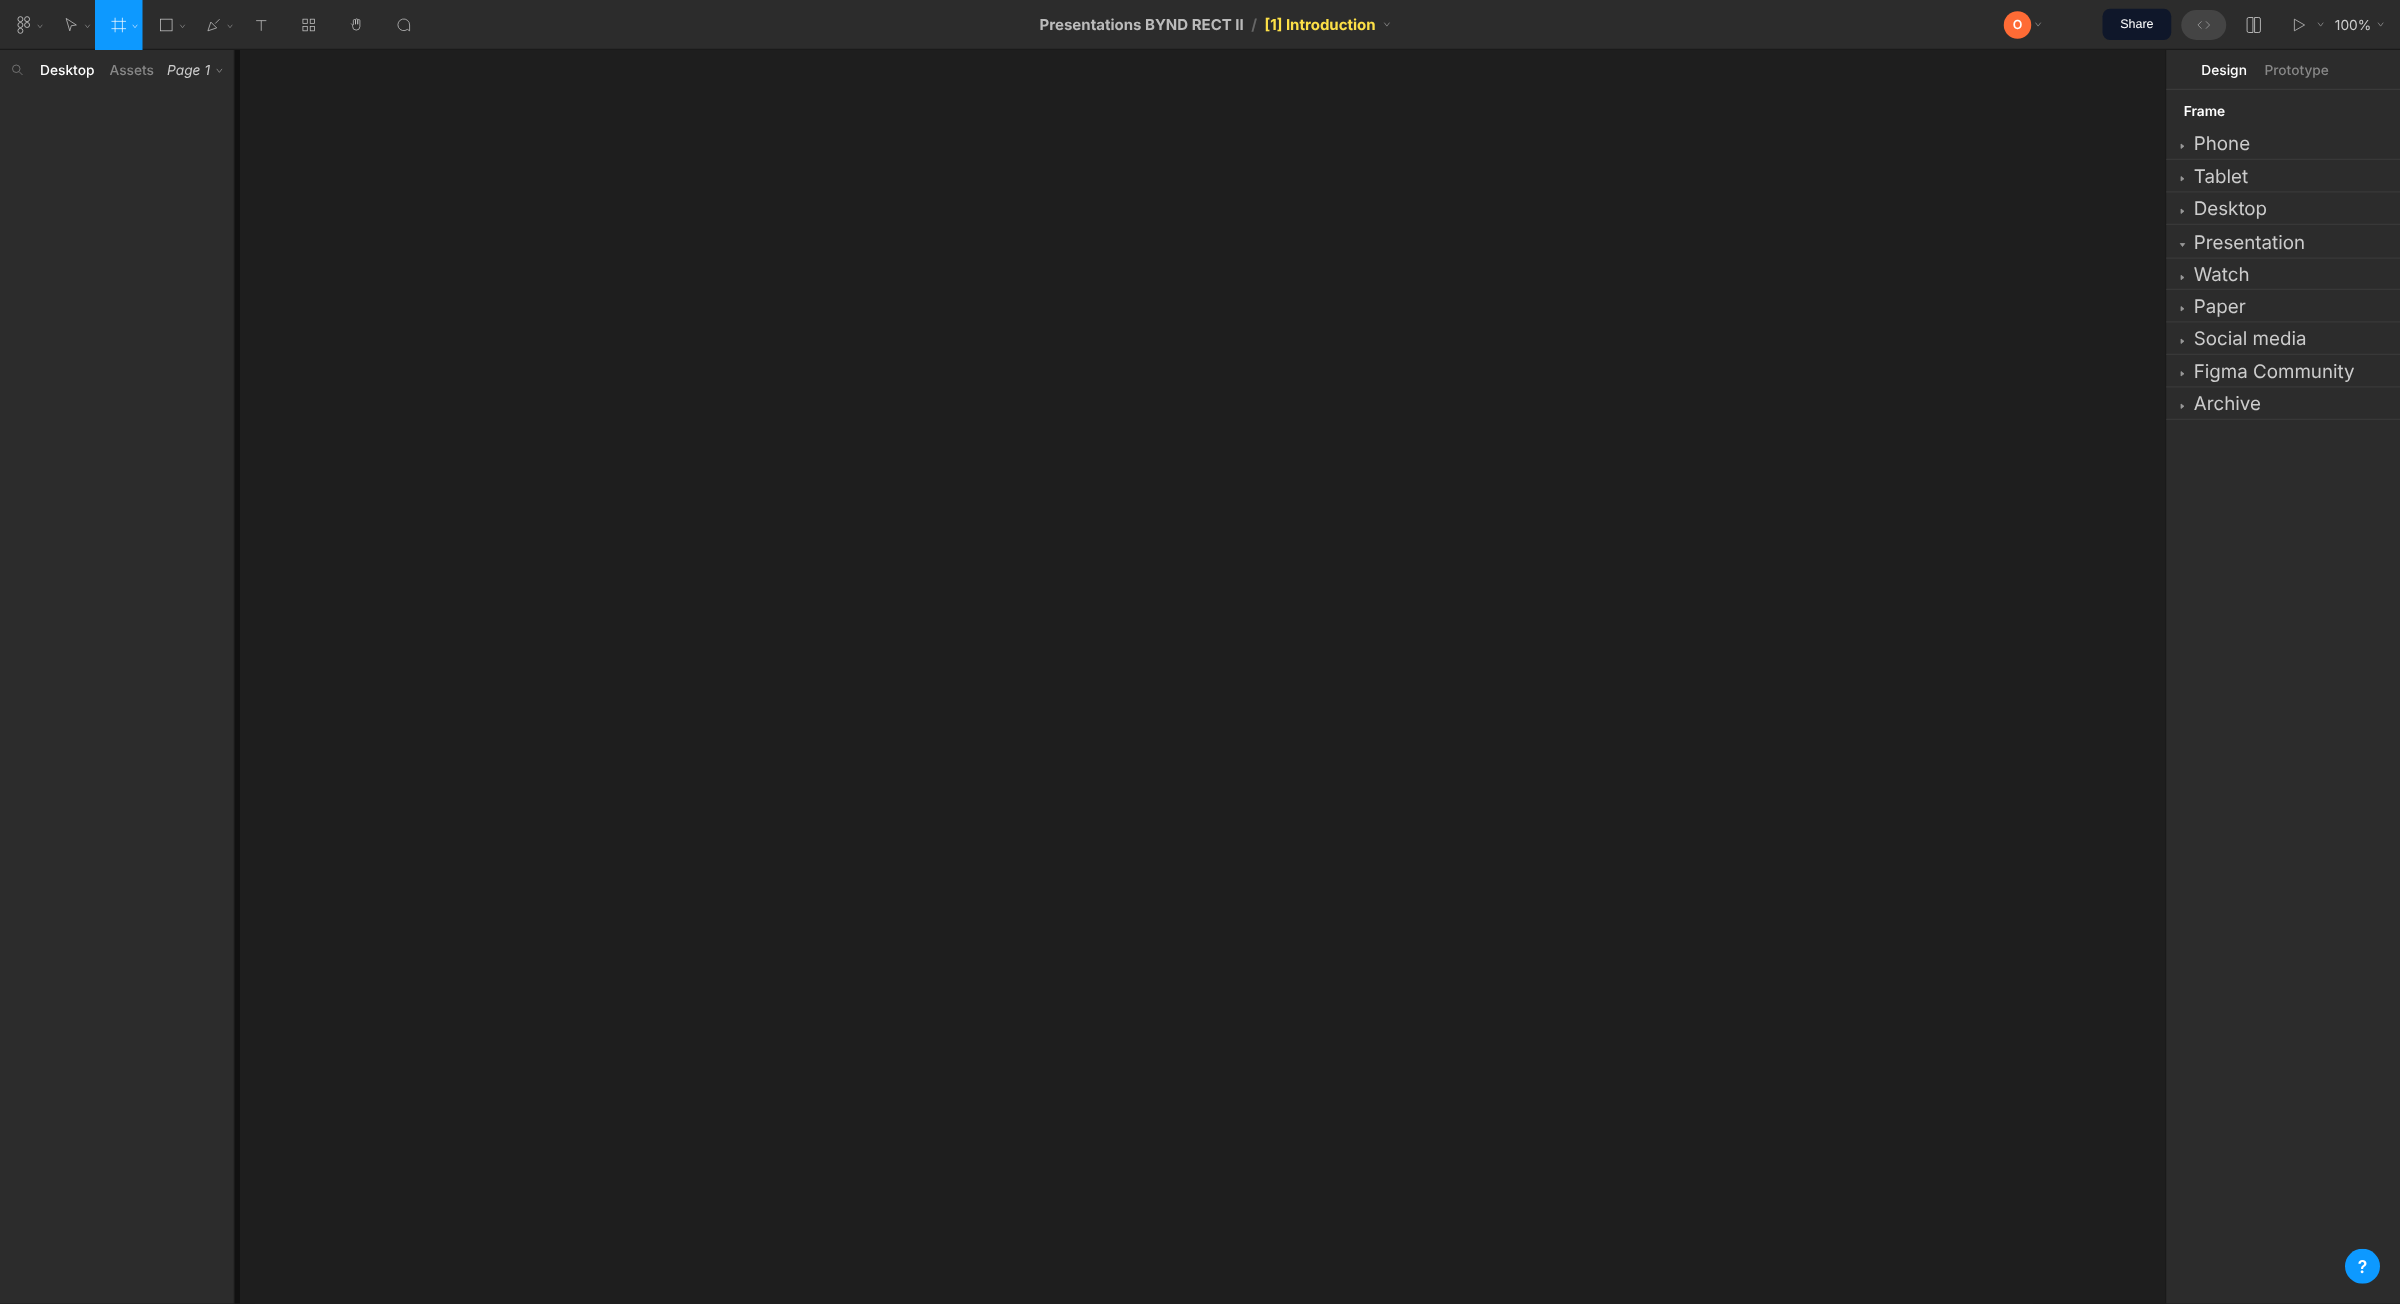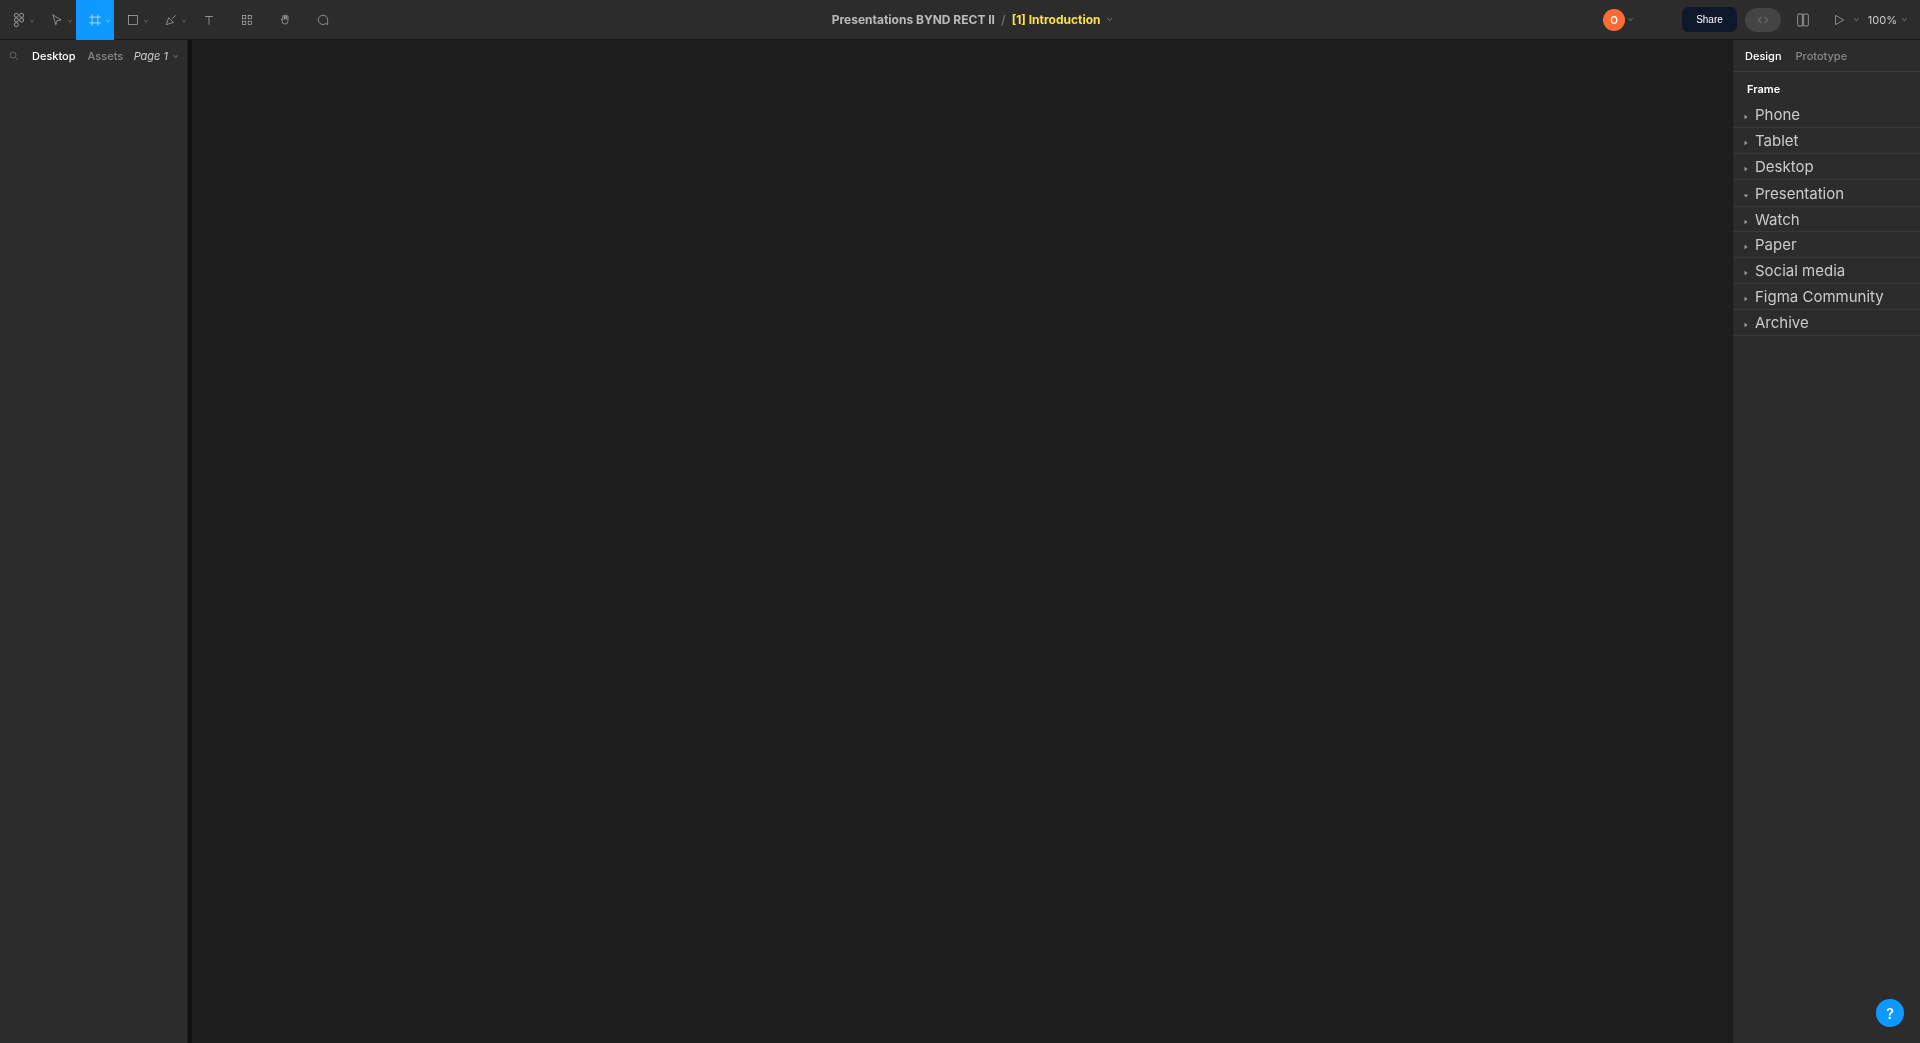--- a/index.html
+++ b/index.html
@@ -45,21 +45,21 @@
 .page-select { font-size: 11px; color: #ccc; display: flex; align-items: center; gap: 4px; cursor: pointer; font-style: italic; }
 .search-ico { display:flex; align-items:center; }
 .left-body { flex: 1; }
 
 
 .canvas-wrapper { flex: 1; background: #1e1e1e; position: relative; overflow: hidden; }
 .canvas-scroll { position: absolute; left: 0; top: 0; bottom: 0; width: 4px; background: #111; }
 
 
 .right-panel { width: 188px; background: #2c2c2c; border-left: 1px solid #1a1a1a; display: flex; flex-direction: column; }
-.right-tabs { height: 32px; display: flex; align-items: center; padding: 0 12px; gap: 14px; border-bottom: 1px solid #3a3a3a; }
+.right-tabs { height: 32px; display: flex; align-items: center; padding: 0 28px; gap: 14px; border-bottom: 1px solid #3a3a3a; }
 .right-tab { font-size: 11px; color: #888; cursor: pointer; font-weight: 500; }
 .right-tab.active { color: #fff; }
 .section-title { font-size: 11px; font-weight: 600; color: #fff; padding: 10px 14px 6px; }
 .preset-row { height: 26px; display: flex; align-items: center; padding: 0 10px; cursor: pointer; font-size: 15px; color: #ccc; gap: 6px; border-bottom: 1px solid #383838; justify-content: space-between; }
 .preset-row .row-left { display:flex; align-items:center; gap:6px;}
 .preset-row .arrow svg { width: 6px; height: 6px; stroke: #999; fill:#999;}
 .preset-sub { height: 26px; display: flex; align-items: center; justify-content: space-between; padding: 0 10px 0 20px; font-size: 11px; color: #ccc; cursor: pointer; }
 .preset-sub .dims { color: #888; font-size: 10.5px; }
 .highlight-group { border: 2.5px solid #ff3b30; border-radius: 3px; box-shadow: 0 0 0 1px rgba(255,59,48,0.4); margin: 0 1px; }
 

